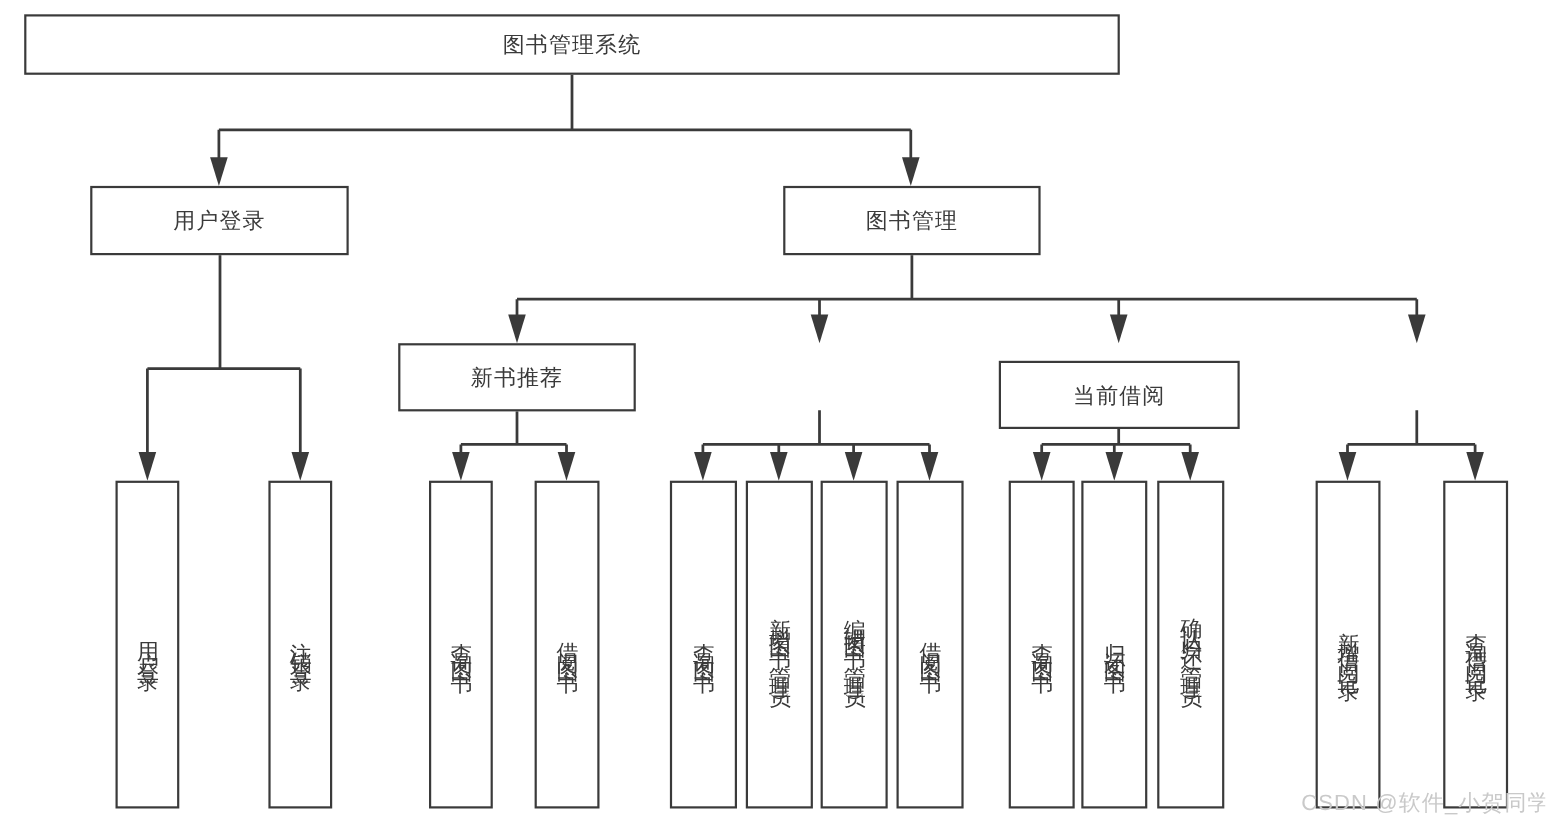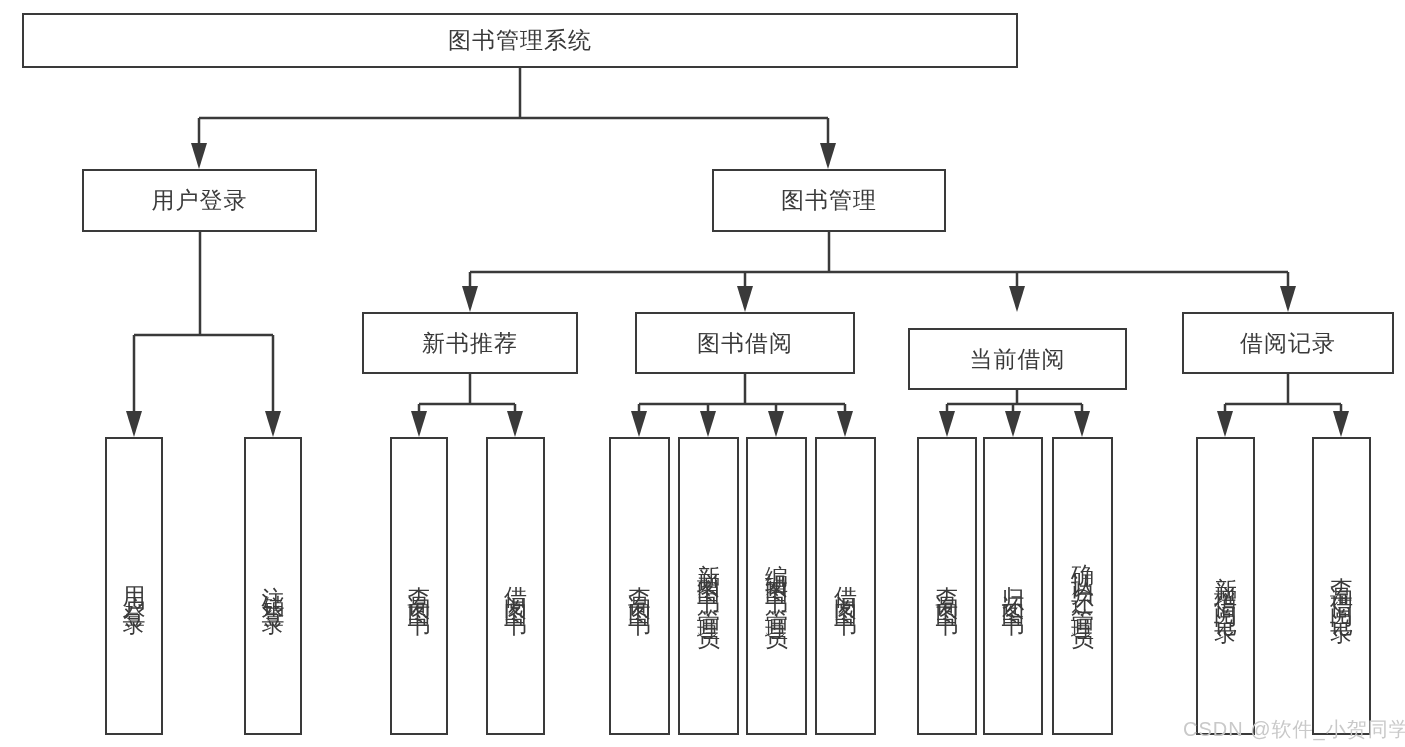--- a/index.html
+++ b/index.html
@@ -17,21 +17,21 @@
     font-family:"Liberation Sans","DejaVu Sans",sans-serif;
     color:var(--text);
   }
   #connectors{position:absolute;left:0;top:0;width:1405px;height:747px;}
   .box{
     position:absolute;
     box-sizing:border-box;
     border:2.5px solid var(--line);
     background:var(--box-bg);
     display:flex;align-items:center;justify-content:center;
-    font-size:23px;
+    font-size:20px;
     color:var(--text);
     letter-spacing:1px;
     z-index:2;
     font-family:Liberation Serif, serif;
   }
   .vbox{
     writing-mode:vertical-rl;
     text-orientation:mixed;
     letter-spacing:9px;
     line-height:1;
@@ -90,23 +90,21 @@
       <polygon points="1333,411 1349,411 1341,437"></polygon>
     </g>
   </svg>
 
   <div class="box" style="left:22px;top:13px;width:996px;height:55px;">图书管理系统</div>
 
   <div class="box" style="left:82px;top:169px;width:235px;height:63px;">用户登录</div>
   <div class="box" style="left:712px;top:169px;width:234px;height:63px;">图书管理</div>
 
   <div class="box" style="left:362px;top:312px;width:216px;height:62px;">新书推荐</div>
-  <div class="box" style="left:635px;top:312px;width:220px;height:62px;">图书借阅</div>
   <div class="box" style="left:908px;top:312px;width:219px;height:62px;margin-top:16px;">当前借阅</div>
-  <div class="box" style="left:1182px;top:312px;width:212px;height:62px;">借阅记录</div>
 
   <div class="box vbox" style="left:105px;width:58px;">用户登录</div>
   <div class="box vbox" style="left:244px;width:58px;">注销登录</div>
 
   <div class="box vbox" style="left:390px;width:58px;">查询图书</div>
   <div class="box vbox" style="left:486px;width:59px;">借阅图书</div>
 
   <div class="box vbox" style="left:609px;width:61px;">查询图书</div>
   <div class="box vbox" style="left:678px;width:61px;">新增图书（管理员）</div>
   <div class="box vbox" style="left:746px;width:61px;">编辑图书（管理员）</div>

